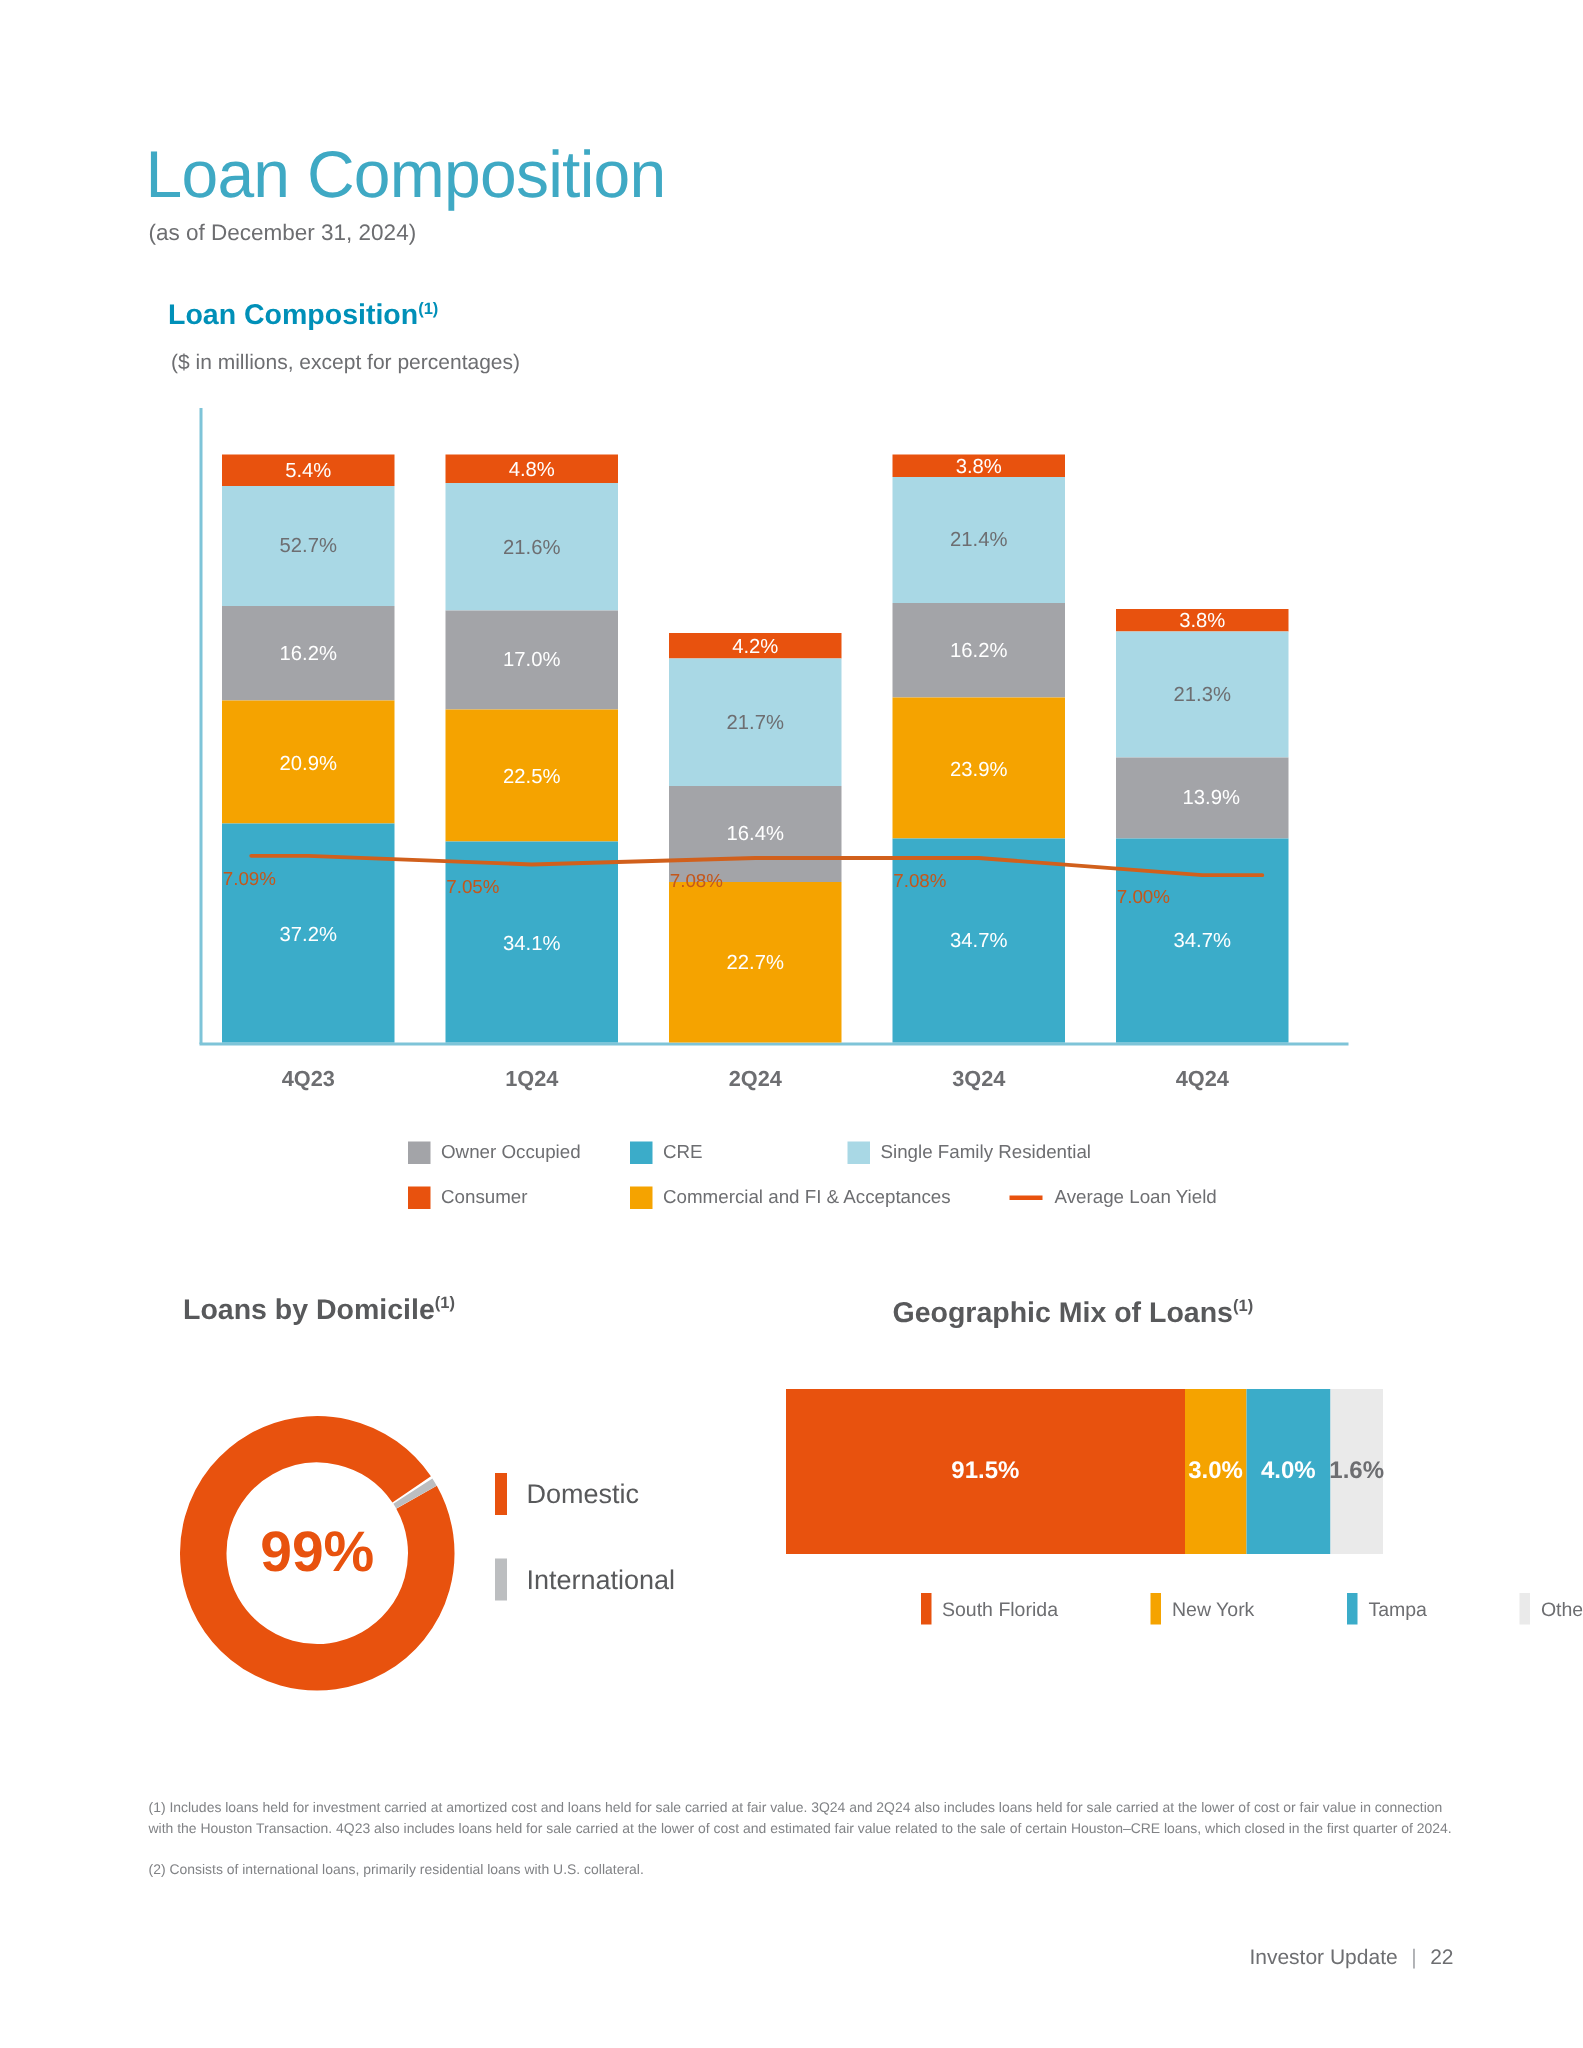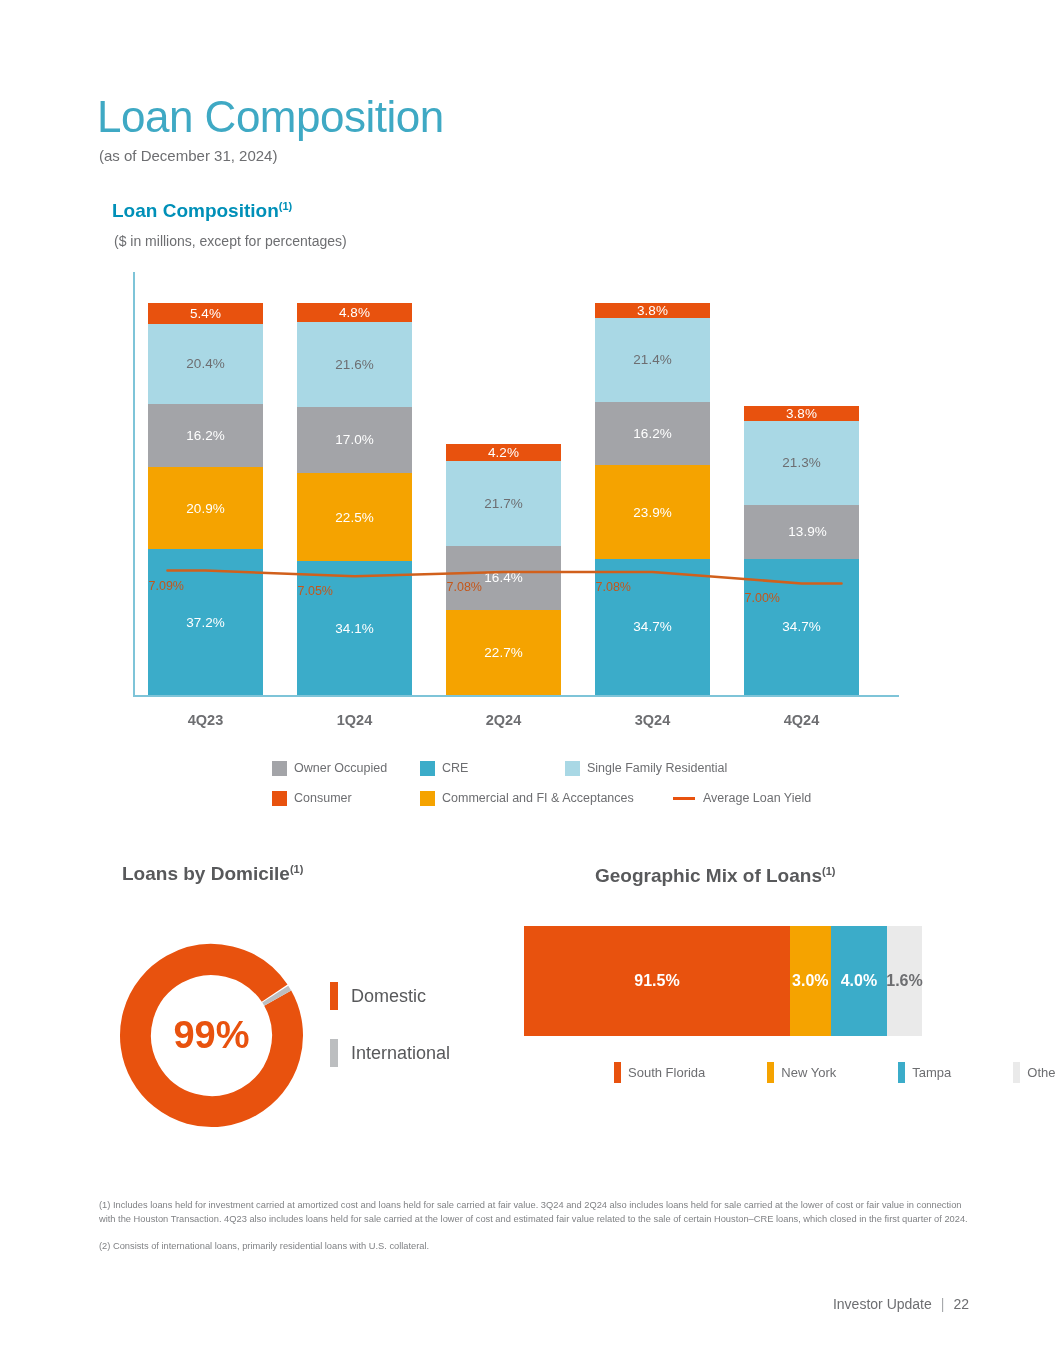--- a/index.html
+++ b/index.html
@@ -289,21 +289,21 @@
 
 <div id="plot">
   <div id="y-axis-line"></div>
   <div id="x-axis-line"></div>
   <div id="bars-host">
       <div class="bar-col" style="left: 15px;">
         <div class="seg s-consumer" style="height: 21.168px;">
           <span>5.4%</span>
         </div>
         <div class="seg s-sfr sfr" style="height: 79.968px;">
-          <span>20.4%</span>
+          <span>52.7%</span>
         </div>
         <div class="seg s-owner" style="height: 63.504px;">
           <span>16.2%</span>
         </div>
         <div class="seg s-comm" style="height: 81.928px;">
           <span>20.9%</span>
         </div>
         <div class="seg s-cre" style="height: 145.824px;">
           <span>37.2%</span>
         </div>
@@ -328,21 +328,21 @@
       <div class="bar-col" style="left: 313px;">
         <div class="seg s-consumer" style="height: 16.464px;">
           <span>4.2%</span>
         </div>
         <div class="seg s-sfr sfr" style="height: 85.064px;">
           <span>21.7%</span>
         </div>
         <div class="seg s-owner" style="height: 64.288px;">
           <span>16.4%</span>
         </div>
-        <div class="seg s-comm" style="height: 85px;">
+        <div class="seg s-comm" style="height: 107px;">
           <span>22.7%</span>
         </div>
       </div>
       <div class="bar-col" style="left: 462px;">
         <div class="seg s-consumer" style="height: 14.896px;">
           <span>3.8%</span>
         </div>
         <div class="seg s-sfr sfr" style="height: 83.888px;">
           <span>21.4%</span>
         </div>

